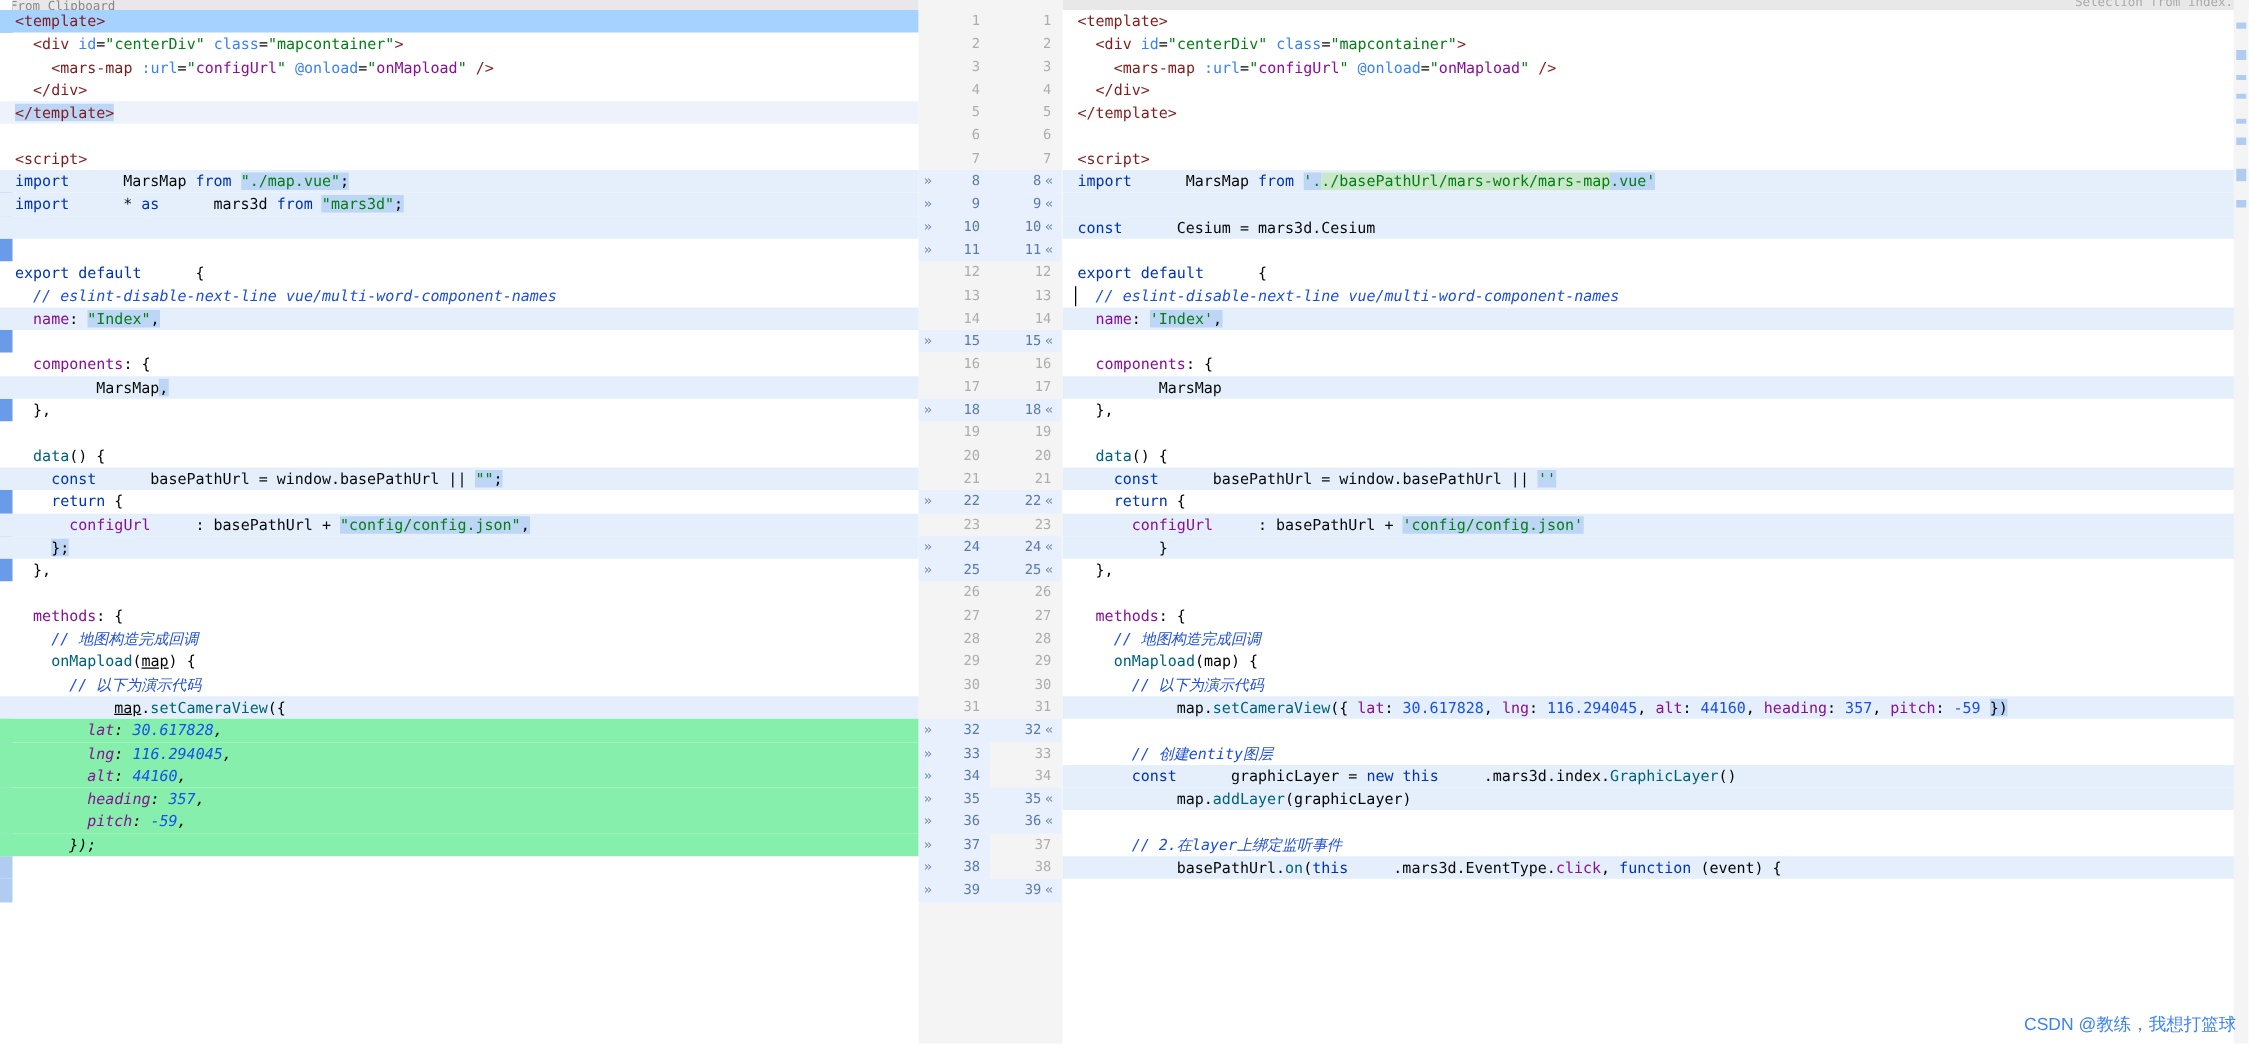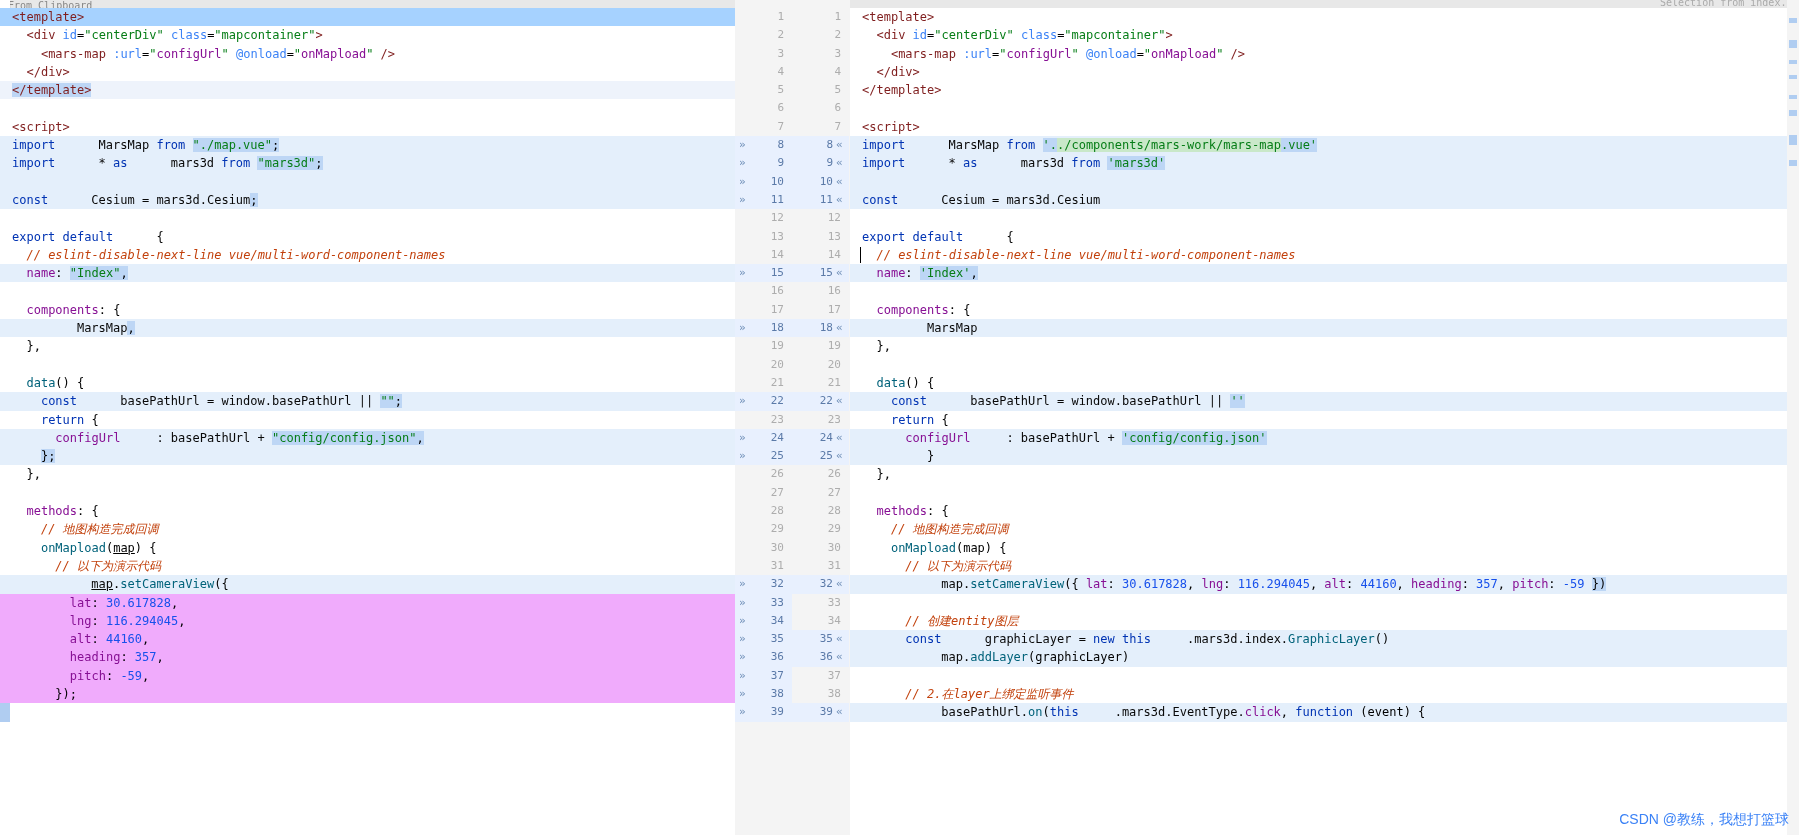--- a/index.html
+++ b/index.html
@@ -67,31 +67,31 @@
       left: 44px;
       color: #6a8bb5;
     }
     .gutter-col.changed-r { padding-right: 16px; }
     .code-content {
       flex: 1;
       padding-left: 12px;
     }
     .line.hl-blue { background: #e4effb; }
     .line.hl-blue-light { background: #eef3fb; }
-    .line.hl-gray { background: #f0abfc; }
+    .line.hl-gray { background: #86efac; font-style: italic; }
     .line.sel { background: #a6d2ff; }
     
     
     .tag { color: #7f1d1d; }
     .attr { color: #3b82f6; }
     .str { color: #067d17; }
     .kw { color: #0033b3; }
     .ident { color: #871094; }
     .num { color: #1750eb; }
-    .comment { color: #c2410c; font-style: italic; }
+    .comment { color: #1d4ed8; font-style: italic; }
     .fn { color: #00627a; }
     .plain { color: #080808; padding-left: 36px; }
     .prop { color: #871094; }
     
     .hl-frag-green { background: #c9e8c9; }
     .hl-frag-blue { background: #bdd6f5; }
     
     .left-strip {
       position: absolute;
       left: 0; top: 0; width: 10px; height: 100%;
@@ -168,21 +168,20 @@
         <div class="line sel"><div class="code-content"><span class="tag">&lt;template&gt;</span></div></div>
         <div class="line "><div class="code-content">  <span class="tag">&lt;div</span> <span class="attr">id</span>=<span class="str">"centerDiv"</span> <span class="attr">class</span>=<span class="str">"mapcontainer"</span><span class="tag">&gt;</span></div></div>
         <div class="line "><div class="code-content">    <span class="tag">&lt;mars-map</span> <span class="attr">:url</span>=<span class="str">"</span><span class="ident">configUrl</span><span class="str">"</span> <span class="attr">@onload</span>=<span class="str">"</span><span class="ident">onMapload</span><span class="str">"</span> <span class="tag">/&gt;</span></div></div>
         <div class="line "><div class="code-content">  <span class="tag">&lt;/div&gt;</span></div></div>
         <div class="line hl-blue-light"><div class="code-content"><span class="hl-frag-blue"><span class="tag">&lt;/template&gt;</span></span></div></div>
         <div class="line "><div class="code-content"></div></div>
         <div class="line "><div class="code-content"><span class="tag">&lt;script&gt;</span></div></div>
         <div class="line hl-blue"><div class="code-content"><span class="kw">import</span> <span class="plain">MarsMap</span> <span class="kw">from</span> <span class="hl-frag-blue"><span class="str">"./map.vue"</span>;</span></div></div>
         <div class="line hl-blue"><div class="code-content"><span class="kw">import</span> <span class="plain">*</span> <span class="kw">as</span> <span class="plain">mars3d</span> <span class="kw">from</span> <span class="hl-frag-blue"><span class="str">"mars3d"</span>;</span></div></div>
         <div class="line hl-blue"><div class="code-content"></div></div>
-        <div class="line hl-blue"><div class="code-content"><span class="kw">const</span> <span class="plain">Cesium = mars3d.Cesium</span><span class="hl-frag-blue">;</span></div></div>
         <div class="line "><div class="code-content"></div></div>
         <div class="line "><div class="code-content"><span class="kw">export</span> <span class="kw">default</span> <span class="plain">{</span></div></div>
         <div class="line "><div class="code-content">  <span class="comment">// eslint-disable-next-line vue/multi-word-component-names</span></div></div>
         <div class="line hl-blue"><div class="code-content">  <span class="prop">name</span>: <span class="hl-frag-blue"><span class="str">"Index"</span>,</span></div></div>
         <div class="line "><div class="code-content"></div></div>
         <div class="line "><div class="code-content">  <span class="prop">components</span>: {</div></div>
         <div class="line hl-blue"><div class="code-content">    <span class="plain">MarsMap</span><span class="hl-frag-blue">,</span></div></div>
         <div class="line "><div class="code-content">  },</div></div>
         <div class="line "><div class="code-content"></div></div>
         <div class="line "><div class="code-content">  <span class="fn">data</span>() {</div></div>
@@ -296,22 +295,21 @@
     <div class="header-bar">&nbsp;</div>
     <div class="right-header">Selection from index.vue (/Users/jerry/WebstormProjects/mars3d-vue2/src/views)</div>
     <div class="code-area" id="right-code">
         <div class="line "><div class="code-content"><span class="tag">&lt;template&gt;</span></div></div>
         <div class="line "><div class="code-content">  <span class="tag">&lt;div</span> <span class="attr">id</span>=<span class="str">"centerDiv"</span> <span class="attr">class</span>=<span class="str">"mapcontainer"</span><span class="tag">&gt;</span></div></div>
         <div class="line "><div class="code-content">    <span class="tag">&lt;mars-map</span> <span class="attr">:url</span>=<span class="str">"</span><span class="ident">configUrl</span><span class="str">"</span> <span class="attr">@onload</span>=<span class="str">"</span><span class="ident">onMapload</span><span class="str">"</span> <span class="tag">/&gt;</span></div></div>
         <div class="line "><div class="code-content">  <span class="tag">&lt;/div&gt;</span></div></div>
         <div class="line "><div class="code-content"><span class="tag">&lt;/template&gt;</span></div></div>
         <div class="line "><div class="code-content"></div></div>
         <div class="line "><div class="code-content"><span class="tag">&lt;script&gt;</span></div></div>
-        <div class="line hl-blue"><div class="code-content"><span class="kw">import</span> <span class="plain">MarsMap</span> <span class="kw">from</span> <span class="hl-frag-blue"><span class="str">'.</span></span><span class="hl-frag-green"><span class="str">./components/mars-work/mars-map</span></span><span class="hl-frag-blue"><span class="str">.vue'</span></span></div></div>
-        <div class="line hl-blue"><div class="code-content"><span class="kw">import</span> <span class="plain">*</span> <span class="kw">as</span> <span class="plain">mars3d</span> <span class="kw">from</span> <span class="hl-frag-blue"><span class="str">'mars3d'</span></span></div></div>
+        <div class="line hl-blue"><div class="code-content"><span class="kw">import</span> <span class="plain">MarsMap</span> <span class="kw">from</span> <span class="hl-frag-blue"><span class="str">'.</span></span><span class="hl-frag-green"><span class="str">./basePathUrl/mars-work/mars-map</span></span><span class="hl-frag-blue"><span class="str">.vue'</span></span></div></div>
         <div class="line hl-blue"><div class="code-content"></div></div>
         <div class="line hl-blue"><div class="code-content"><span class="kw">const</span> <span class="plain">Cesium = mars3d.Cesium</span></div></div>
         <div class="line "><div class="code-content"></div></div>
         <div class="line "><div class="code-content"><span class="kw">export</span> <span class="kw">default</span> <span class="plain">{</span></div></div>
         <div class="line " style="position: relative;"><div class="code-content">  <span class="comment">// eslint-disable-next-line vue/multi-word-component-names</span></div><div class="cursor-bar" style="left: 10px; top: 1px;"></div></div>
         <div class="line hl-blue"><div class="code-content">  <span class="prop">name</span>: <span class="hl-frag-blue"><span class="str">'Index'</span>,</span></div></div>
         <div class="line "><div class="code-content"></div></div>
         <div class="line "><div class="code-content">  <span class="prop">components</span>: {</div></div>
         <div class="line hl-blue"><div class="code-content">    <span class="plain">MarsMap</span></div></div>
         <div class="line "><div class="code-content">  },</div></div>

